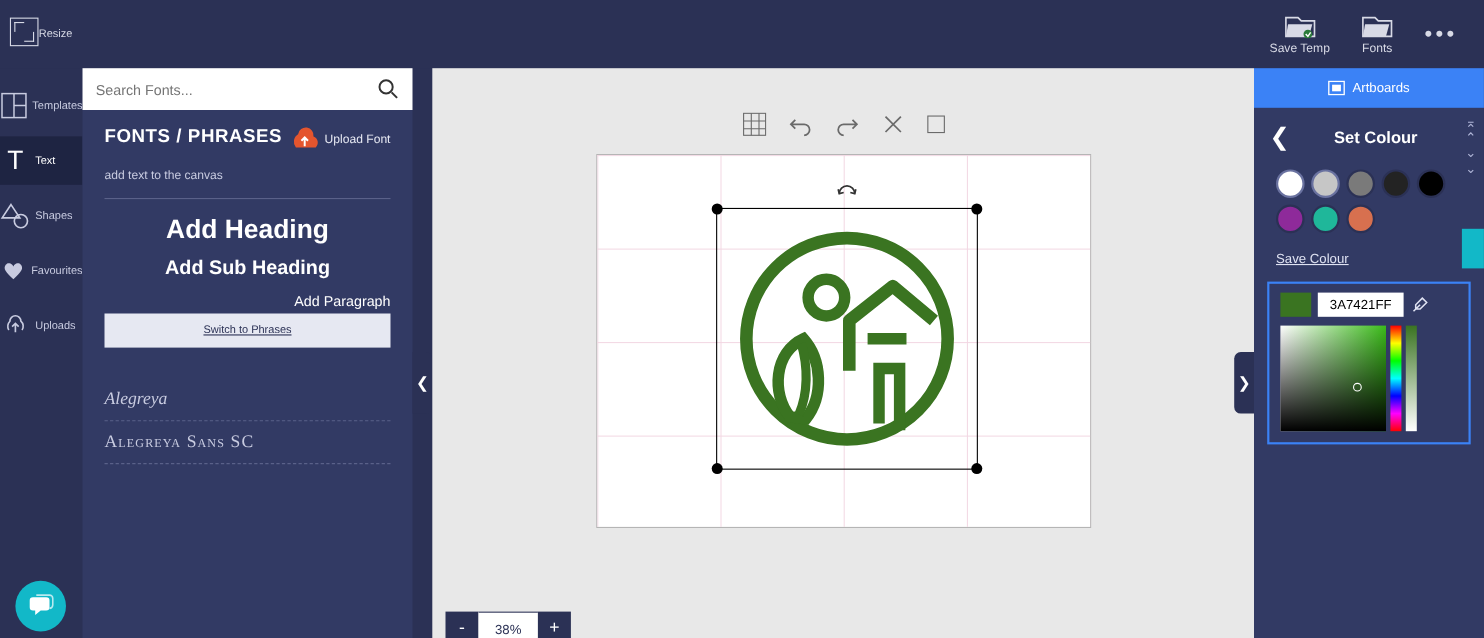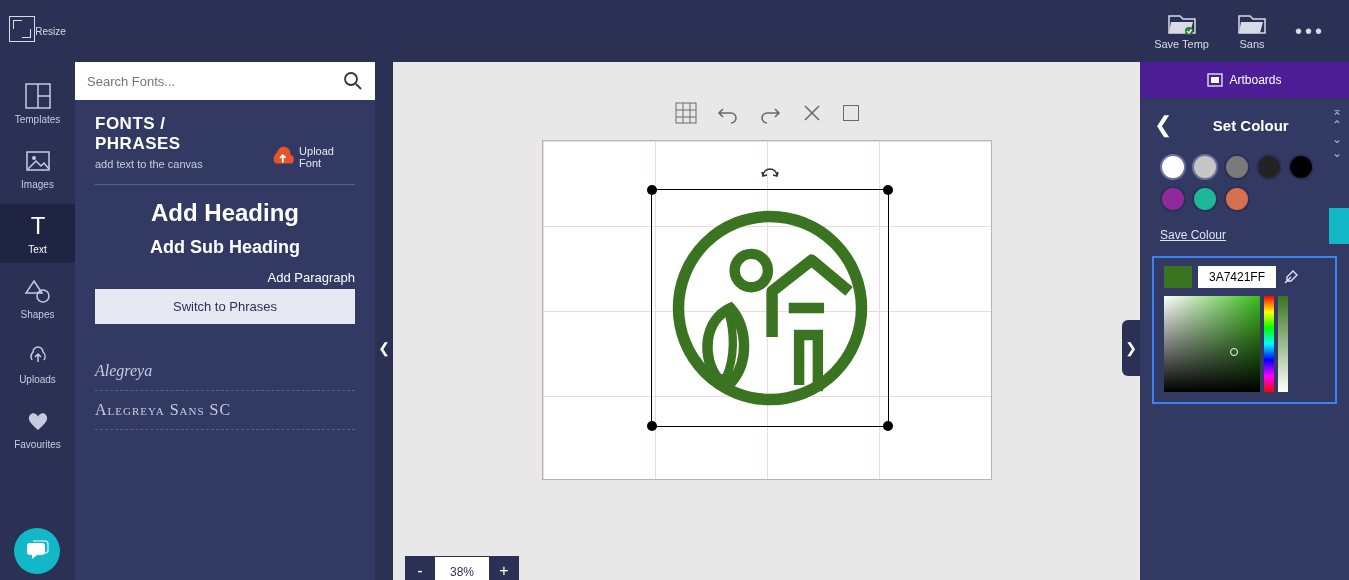--- a/index.html
+++ b/index.html
@@ -12,42 +12,42 @@
 .resize-icon::before { content: ''; position: absolute; left: 3px; top: 3px; width: 8px; height: 8px; border-top: 1.5px solid #d8dae6; border-left: 1.5px solid #d8dae6; }
 .resize-icon::after { content: ''; position: absolute; right: 3px; bottom: 3px; width: 8px; height: 8px; border-bottom: 1.5px solid #d8dae6; border-right: 1.5px solid #d8dae6; }
 .topbar-right { margin-left: auto; display: flex; align-items: center; gap: 28px; padding-right: 24px; color: #d8dae6; }
 .save-btn { display: flex; flex-direction: column; align-items: center; font-size: 11px; cursor: pointer; }
 .folder-icon { width: 30px; height: 22px; position: relative; margin-bottom: 3px; }
 .folder-icon svg { width: 100%; height: 100%; }
 .more-dots { font-size: 20px; letter-spacing: 3px; cursor: pointer; }
 
 
 .leftrail { position: absolute; left: 0; top: 62px; bottom: 0; width: 75px; background: #2b3155; display: flex; flex-direction: column; align-items: center; padding-top: 12px; gap: 6px; }
-.rail-item { width: 75px; display: flex; flex-direction: column; align-items: center; color: #c8cbe0; font-size: 10px; padding: 8px 0; cursor: pointer; gap: 4px; }
+.rail-item { width: 75px; display: flex; flex-direction: row; align-items: center; color: #c8cbe0; font-size: 10px; padding: 8px 0; cursor: pointer; gap: 4px; }
 .rail-item.active { background: #1e2442; color: #fff; }
 .rail-item svg { width: 28px; height: 28px; }
 .chat-bubble { position: absolute; bottom: 6px; left: 14px; width: 46px; height: 46px; border-radius: 50%; background: #12b8c8; display: flex; align-items: center; justify-content: center; cursor: pointer; }
 .chat-bubble svg { width: 24px; height: 24px; }
 
 
 .leftpanel { position: absolute; left: 75px; top: 62px; bottom: 0; width: 300px; background: #2b3155; color: #fff; display: flex; flex-direction: column; }
 .search-row { background: #fff; height: 38px; display: flex; align-items: center; padding: 0 12px; }
 .search-row input { flex: 1; border: none; outline: none; font-size: 13px; color: #333; }
 .search-row svg { width: 20px; height: 20px; }
 .panel-body { flex: 1; padding: 14px 20px; background: #323a64; overflow: hidden; }
-.fonts-head-row { display: flex; align-items: flex-end; justify-content: space-between; gap: 20px; }
+.fonts-head-row { display: flex; align-items: flex-start; justify-content: space-between; }
 .fonts-heading { font-size: 17px; font-weight: 700; letter-spacing: 0.5px; }
-.fonts-sub { font-size: 11px; color: #c8cbe0; margin-top: 4px; }
+.fonts-sub { font-size: 11px; color: #c8cbe0; margin-top: 20px; }
 .upload-font { display: flex; flex-direction: row; align-items: center; font-size: 11px; color: #e6e8f2; cursor: pointer; }
 .upload-font svg { width: 36px; height: 26px; }
 .hr { border: none; border-top: 1px solid #5a6189; margin: 14px 0; }
 .add-heading { text-align: center; font-size: 24px; font-weight: 700; cursor: pointer; margin: 6px 0 10px; }
 .add-subheading { text-align: center; font-size: 18px; font-weight: 600; cursor: pointer; margin-bottom: 12px; }
 .add-para { text-align: right; font-size: 13px; cursor: pointer; margin-bottom: 4px; }
-.switch-btn { width: 100%; background: #e6e8f2; color: #2b3155; border: none; padding: 10px; font-size: 13px; cursor: pointer; }
+.switch-btn { width: 100%; background: #e6e8f2; color: #2b3155; border: none; padding: 10px; font-size: 10px; cursor: pointer; text-decoration: underline; }
 .font-list { margin-top: 28px; }
 .font-row { padding: 10px 0; border-bottom: 1px dashed #5a6189; font-size: 16px; color: #c8cbe0; cursor: pointer; }
 .font-row.advent { font-family: 'Trebuchet MS', sans-serif; font-weight: 300; }
 .font-row.alegreya { font-family: Georgia, serif; font-style: italic; }
 .font-row.alegreyasc { font-family: 'Times New Roman', serif; font-variant: small-caps; letter-spacing: 1px; }
 
 
 .collapse-left { position: absolute; left: 375px; top: 320px; width: 18px; height: 56px; background: #2b3155; color: #fff; display: flex; align-items: center; justify-content: center; border-radius: 0 6px 6px 0; cursor: pointer; font-size: 14px; }
 
 
@@ -70,21 +70,21 @@
 .logo svg { width: 100%; height: 100%; }
 
 .zoom-ctrl { position: absolute; left: 12px; bottom: -6px; display: flex; }
 .zoom-btn { width: 30px; height: 30px; background: #2b3155; color: #fff; display: flex; align-items: center; justify-content: center; font-size: 16px; cursor: pointer; }
 .zoom-val { width: 54px; height: 30px; background: #fff; color: #2b3155; display: flex; align-items: center; justify-content: center; font-size: 12px; border-top: 1px solid #2b3155; }
 
 
 .right-expand { position: absolute; right: 209px; top: 320px; width: 18px; height: 56px; background: #2b3155; color: #fff; display: flex; align-items: center; justify-content: center; border-radius: 6px 0 0 6px; cursor: pointer; font-size: 14px; }
 .rightpanel { position: absolute; right: 0; top: 62px; bottom: 0; width: 209px; background: #323a64; color: #fff; }
 .rp-tabs { display: flex; height: 36px; }
-.rp-tab { flex: 1; display: flex; align-items: center; justify-content: center; gap: 6px; background: #4c1d95; font-size: 12px; cursor: pointer; }
+.rp-tab { flex: 1; display: flex; align-items: center; justify-content: center; gap: 6px; background: #3b82f6; font-size: 12px; cursor: pointer; }
 .rp-tab.inactive { background: #4b5390; }
 .rp-tab svg { width: 16px; height: 14px; }
 .rp-header { display: flex; align-items: center; padding: 14px 14px 10px; }
 .rp-back { font-size: 22px; margin-right: 14px; cursor: pointer; }
 .rp-title { font-size: 15px; font-weight: 600; flex: 1; text-align: center; margin-right: 20px; }
 .rp-chevrons { position: absolute; right: 2px; top: 42px; width: 20px; display: flex; flex-direction: column; align-items: center; color: #aeb4d6; }
 .rp-chevrons span { font-size: 12px; line-height: 14px; cursor: pointer; }
 .accent-strip { position: absolute; right: 0; top: 146px; width: 20px; height: 36px; background: #12b8c8; }
 .swatches { display: flex; flex-wrap: wrap; gap: 6px; padding: 0 20px; margin-top: 6px; }
 .swatch { width: 26px; height: 26px; border-radius: 50%; cursor: pointer; border: 2px solid #2b3155; }
@@ -121,68 +121,60 @@
       </div>
       <span>Save Temp</span>
     </div>
     <div class="save-btn">
       <div class="folder-icon">
         <svg viewBox="0 0 30 22">
             <path d="M2 6 L2 20 L28 20 L28 6 L16 6 L13 3 L2 3 Z" fill="none" stroke="#d8dae6" stroke-width="1.5"></path>
             <path d="M4 9 L26 9 L23 20 L2 20 Z" fill="#d8dae6"></path>
           </svg>
       </div>
-      <span>Sans</span>
+      <span>Fonts</span>
     </div>
     <div class="more-dots">•••</div>
   </div>
 </div>
 
 <div class="leftrail">
   <div class="rail-item">
     <svg viewBox="0 0 28 28">
         <rect x="2" y="2" width="24" height="24" fill="none" stroke="#c8cbe0" stroke-width="1.5"></rect>
         <line x1="14" y1="2" x2="14" y2="26" stroke="#c8cbe0" stroke-width="1.5"></line>
         <line x1="14" y1="14" x2="26" y2="14" stroke="#c8cbe0" stroke-width="1.5"></line>
       </svg>
     <span>Templates</span>
   </div>
-  <div class="rail-item">
-    <svg viewBox="0 0 28 28">
-        <rect x="3" y="5" width="22" height="18" fill="none" stroke="#c8cbe0" stroke-width="1.5"></rect>
-        <circle cx="10" cy="11" r="2" fill="#c8cbe0"></circle>
-        <path d="M4 22 L12 14 L17 19 L20 16 L25 22" fill="none" stroke="#c8cbe0" stroke-width="1.5"></path>
-      </svg>
-    <span>Images</span>
-  </div>
   <div class="rail-item active">
     <svg viewBox="0 0 28 28">
         <text x="14" y="22" text-anchor="middle" font-size="24" font-family="Georgia" fill="#fff">T</text>
       </svg>
     <span>Text</span>
   </div>
   <div class="rail-item">
     <svg viewBox="0 0 28 28">
         <path d="M10 4 L18 16 L2 16 Z" fill="none" stroke="#c8cbe0" stroke-width="1.5"></path>
         <circle cx="19" cy="19" r="6" fill="none" stroke="#c8cbe0" stroke-width="1.5"></circle>
       </svg>
     <span>Shapes</span>
   </div>
   <div class="rail-item">
     <svg viewBox="0 0 28 28">
+        <path d="M14 23 C6 16 3 12 6 8 C9 4 14 8 14 10 C14 8 19 4 22 8 C25 12 22 16 14 23 Z" fill="#c8cbe0"></path>
+      </svg>
+    <span>Favourites</span>
+  </div>
+  <div class="rail-item">
+    <svg viewBox="0 0 28 28">
         <path d="M8 18 A7 7 0 0 1 9 10 A5 5 0 0 1 19 10 A6 6 0 0 1 20 18" fill="none" stroke="#c8cbe0" stroke-width="1.5"></path>
         <path d="M14 20 L14 12 M11 15 L14 12 L17 15" fill="none" stroke="#c8cbe0" stroke-width="1.5"></path>
       </svg>
     <span>Uploads</span>
-  </div>
-  <div class="rail-item">
-    <svg viewBox="0 0 28 28">
-        <path d="M14 23 C6 16 3 12 6 8 C9 4 14 8 14 10 C14 8 19 4 22 8 C25 12 22 16 14 23 Z" fill="#c8cbe0"></path>
-      </svg>
-    <span>Favourites</span>
   </div>
   <div class="chat-bubble">
     <svg viewBox="0 0 24 24">
         <path d="M5 4 h12 a3 3 0 0 1 3 3 v6 a3 3 0 0 1 -3 3 h-5 l-5 4 v-4 h-2 a3 3 0 0 1 -3 -3 v-6 a3 3 0 0 1 3 -3 Z" fill="#fff"></path>
         <path d="M8 2 h12 a3 3 0 0 1 3 3 v6 a3 3 0 0 1 -3 3" fill="none" stroke="#fff" stroke-width="1.5" opacity="0.7"></path>
       </svg>
   </div>
 </div>
 
 <div class="leftpanel">

